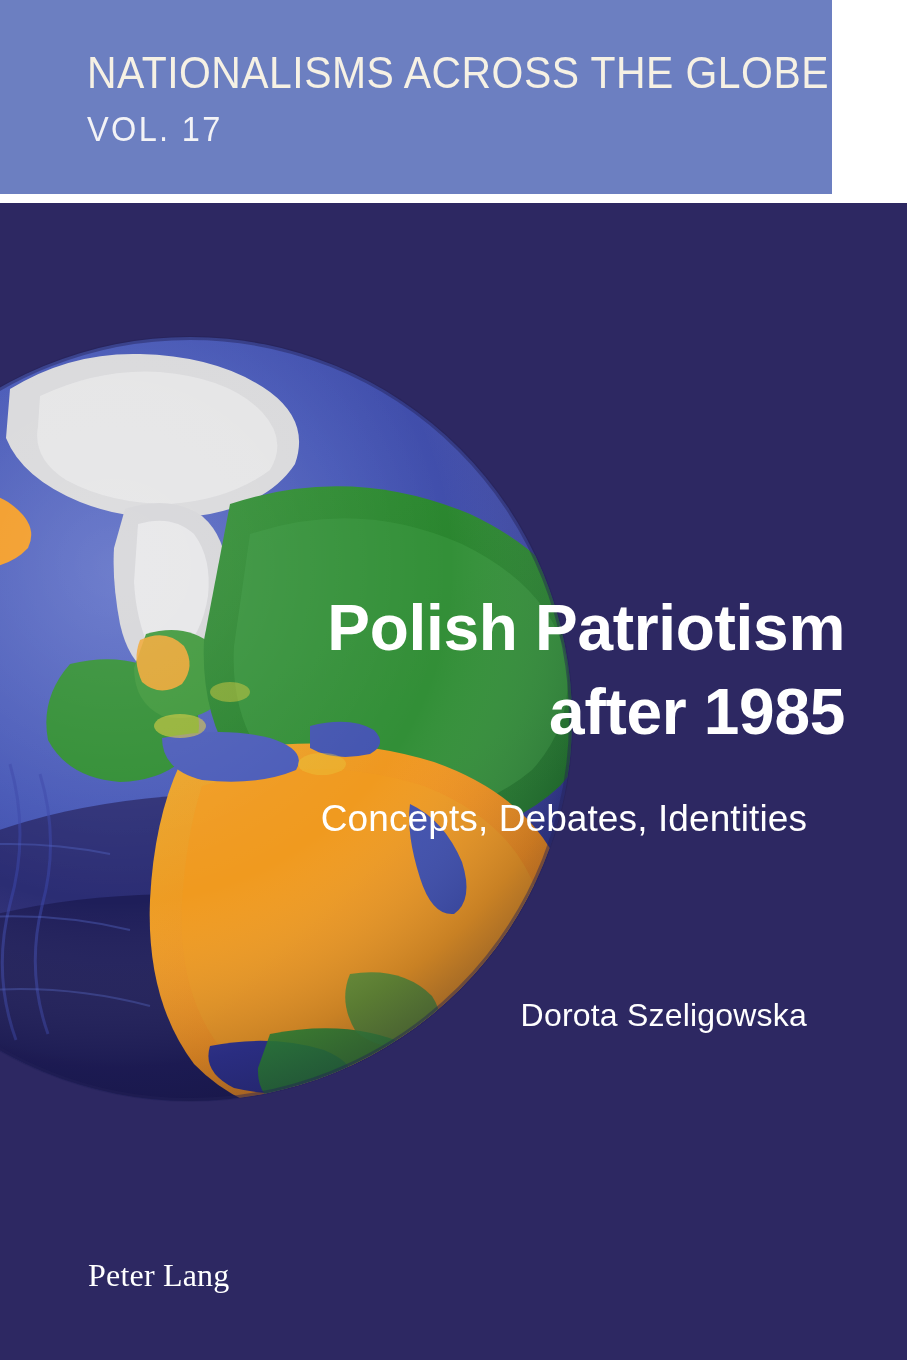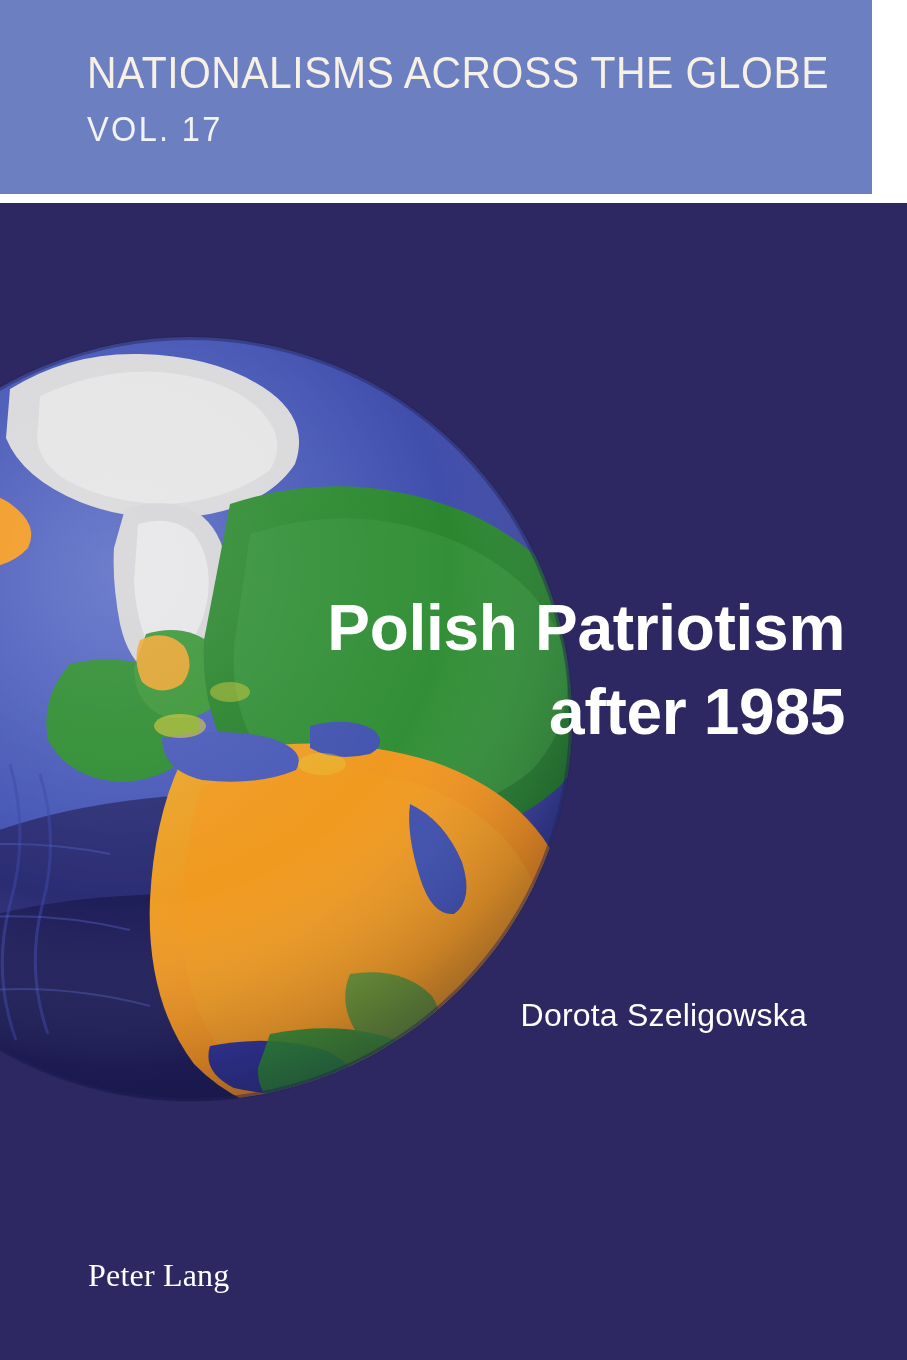--- a/index.html
+++ b/index.html
@@ -21,21 +21,20 @@
 
   
   .series-band {
     position: absolute;
     left: 0;
     top: 0;
     width: 832px;
     height: 194px;
     background: #6C7FC1;
     overflow: hidden;
-    padding-left: 40px;
   }
   .series-title {
     position: absolute;
     left: 87px;
     top: 48px;
     font-size: 44px;
     line-height: 50px;
     letter-spacing: 0.5px;
     font-weight: 400;
     color: #F6F1E4;
@@ -315,19 +314,20 @@
       </svg>
     </div>
 
     <div class="title-block">
       <h1 class="book-title">
         <span class="tline">Polish Patriotism</span>
         <span class="tline">after 1985</span>
       </h1>
     </div>
 
+    <p class="book-subtitle">Concepts, Debates, Identities</p>
 
     <p class="book-author">Dorota Szeligowska</p>
 
     <p class="publisher">Peter Lang</p>
 
   </div>
 </div>
 
 </body></html>

